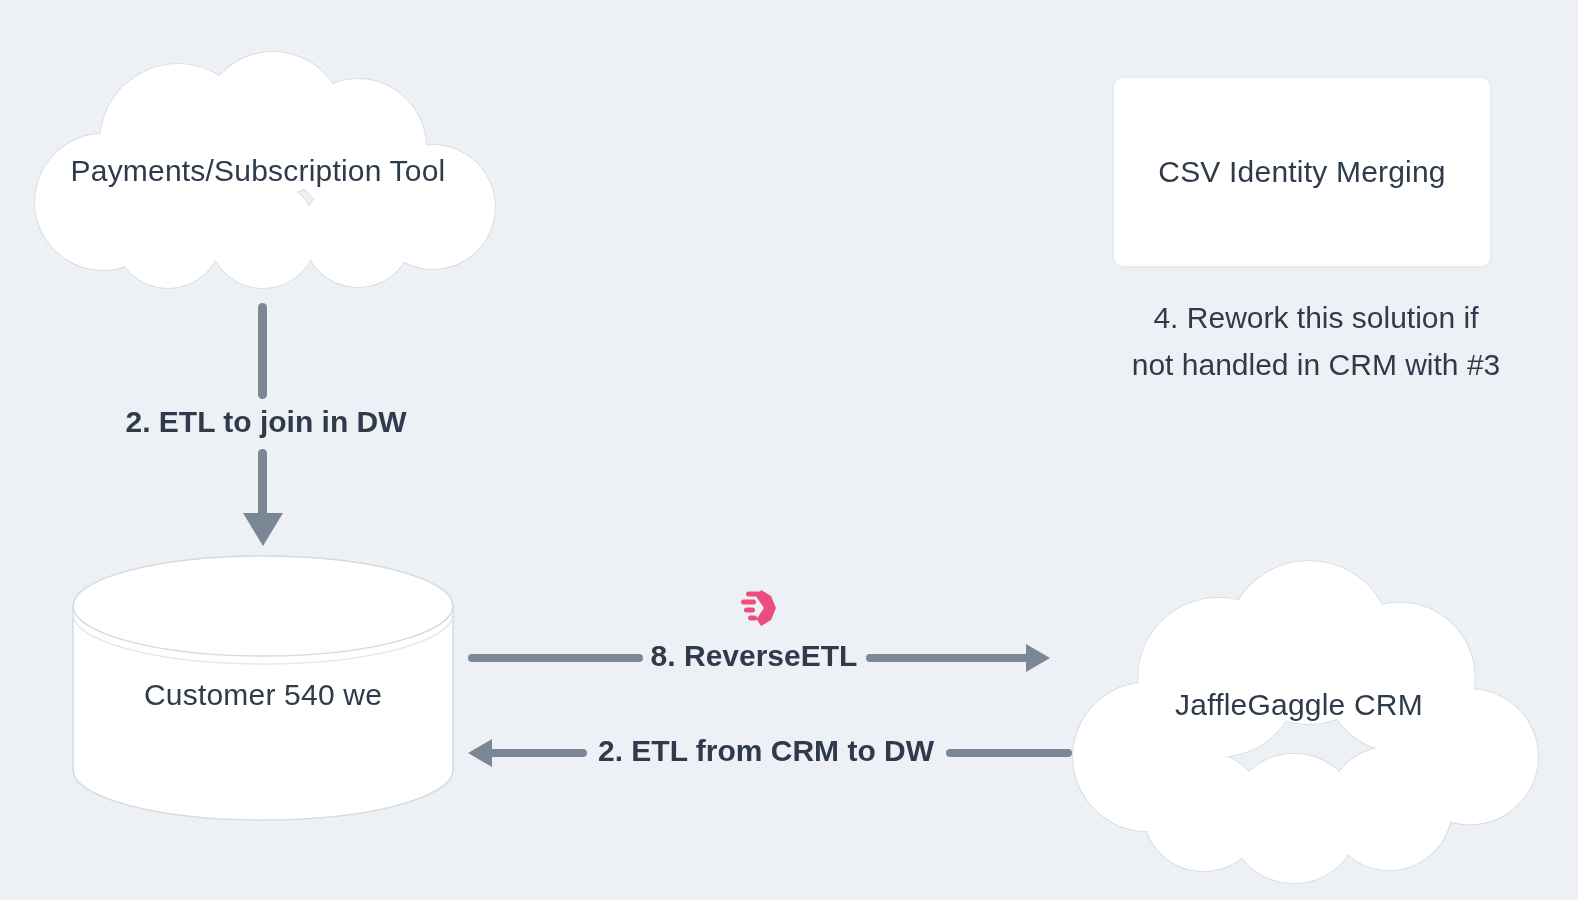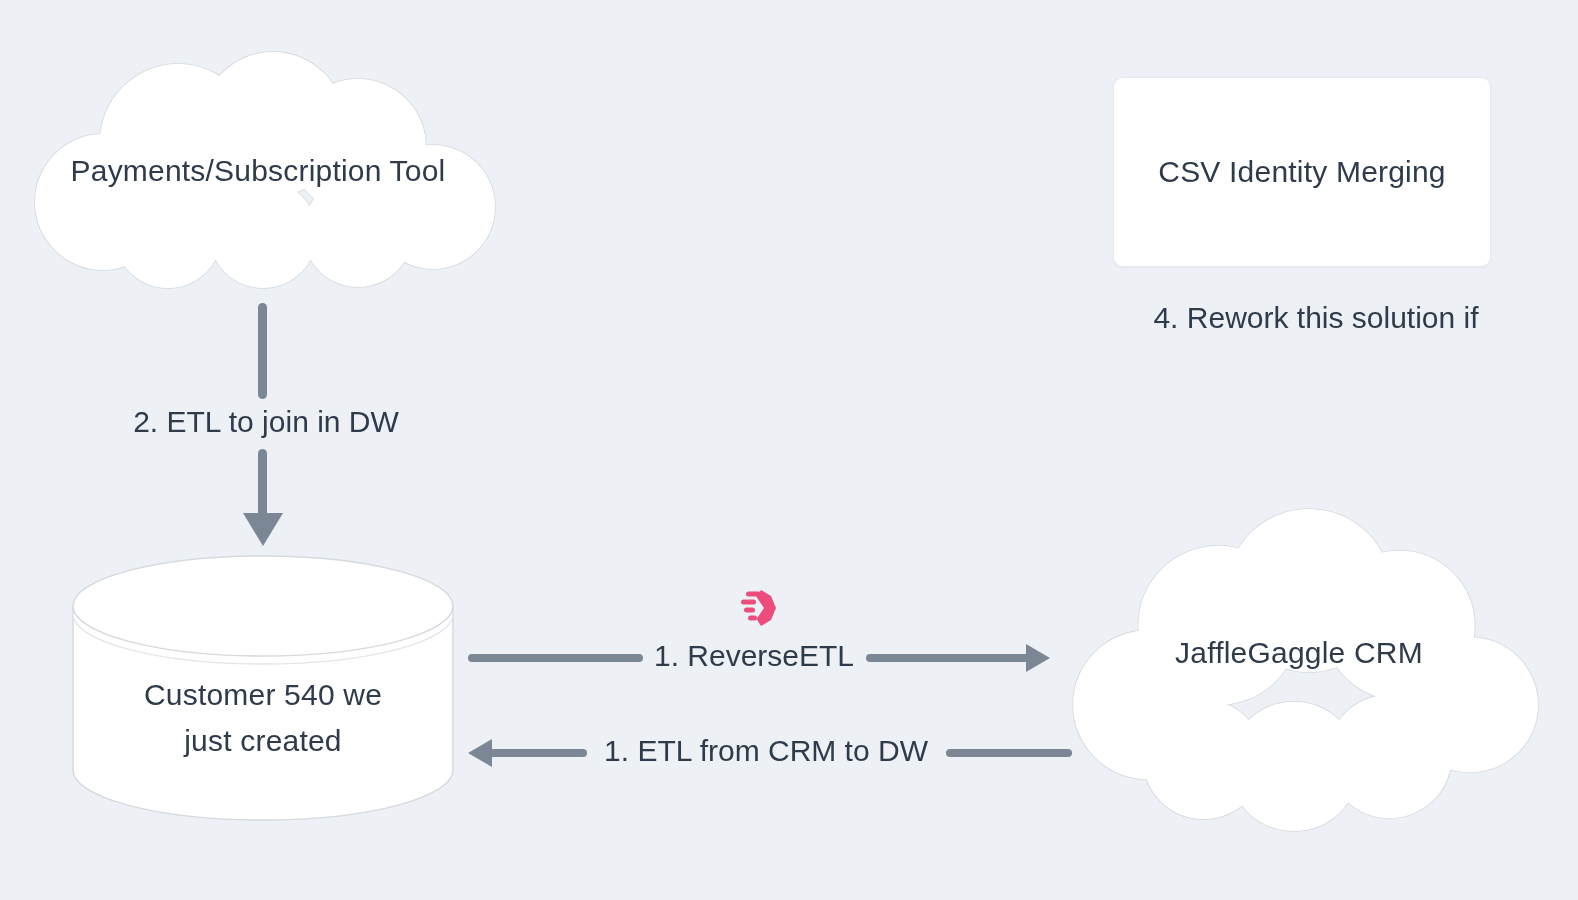--- a/index.html
+++ b/index.html
@@ -43,21 +43,21 @@
   }
   .note{
     font-size:30px;
     font-weight:500;
     line-height:47px;
     color:var(--text);
     text-align:center;
   }
   .edge-label{
     font-size:30px;
-    font-weight:400;
+    font-weight:700;
     color:var(--text);
     text-align:center;
     white-space:nowrap;
   }
   .hline{
     height:8px;border-radius:4px;
     background:var(--arrow);
   }
   .vline{
     width:9px;border-radius:5px;
@@ -116,60 +116,60 @@
           <circle cx="350" cy="190" r="55"></circle>
         <circle cx="255" cy="192" r="54"></circle>
           <circle cx="160" cy="192" r="54"></circle>
       </g>
     </svg>
     <div class="node-label cloud-label" style="padding-top:8px;">Payments/Subscription Tool</div>
   </div>
 
   <div class="abs note" style="left:1086px;top:294px;width:460px;">
     <div>4. Rework this solution if</div>
+    <div>not handled in CRM with #3</div>
   </div>
 
   <div class="abs vline" style="left:258px;top:303px;height:96px;"></div>
   <div class="abs edge-label" style="left:101px;top:405px;width:330px;">2. ETL to join in DW</div>
   <div class="abs vline" style="left:258px;top:449px;height:70px;"></div>
   <div class="abs arrowhead-down" style="left:243px;top:513px;"></div>
 
   <div class="abs" style="left:70px;top:554px;width:386px;height:270px;">
     <svg style="position:absolute;inset:0;width:100%;height:100%;" viewBox="0 0 386 270" aria-hidden="true">
       <path d="M 3,52 L 3,216 A 190,50 0 0 0 383,216 L 383,52" fill="#ffffff" stroke="#d5dade" stroke-width="1.5"></path>
       <ellipse cx="193" cy="52" rx="190" ry="50" fill="#ffffff" stroke="#d5dade" stroke-width="1.5"></ellipse>
       <path d="M 3,60 A 190,50 0 0 0 383,60" fill="none" stroke="#e3e7eb" stroke-width="1.5"></path>
     </svg>
     <div class="node-label cyl-label">
       <div>Customer 540 we</div>
-      <div>just created</div>
     </div>
   </div>
 
   <svg class="abs" style="left:740px;top:589px;width:38px;height:38px;" viewBox="0 0 38 38" aria-hidden="true">
     <g fill="#ec4d7c">
       <rect x="6" y="2.5" width="15" height="5" rx="2.5"></rect>
       <rect x="1" y="10.5" width="15" height="5" rx="2.5"></rect>
       <rect x="4" y="18.5" width="11" height="5" rx="2.5"></rect>
       <rect x="8" y="26.5" width="9" height="5" rx="2.5"></rect>
       <polygon points="21,1 31,7 36,19 31,31 21,37 16.5,30 24,19 16.5,8"></polygon>
     </g>
   </svg>
 
   <div class="abs hline" style="left:468px;top:654px;width:175px;"></div>
-  <div class="abs edge-label" style="left:643px;top:639px;width:222px;">1. ReverseETL</div>
+  <div class="abs edge-label" style="left:643px;top:639px;width:222px;">8. ReverseETL</div>
   <div class="abs hline" style="left:866px;top:654px;width:164px;"></div>
   <div class="abs arrowhead-right" style="left:1026px;top:644px;"></div>
 
   <div class="abs arrowhead-left" style="left:468px;top:739px;"></div>
   <div class="abs hline" style="left:489px;top:749px;width:98px;"></div>
-  <div class="abs edge-label" style="left:590px;top:734px;width:352px;">1. ETL from CRM to DW</div>
+  <div class="abs edge-label" style="left:590px;top:734px;width:352px;">2. ETL from CRM to DW</div>
   <div class="abs hline" style="left:946px;top:749px;width:126px;"></div>
 
-  <div class="abs" style="left:1058px;top:496px;width:482px;height:348px;">
+  <div class="abs" style="left:1058px;top:548px;width:482px;height:348px;">
     <svg class="cloud-svg" viewBox="0 0 480 350" preserveAspectRatio="none" aria-hidden="true">
       <g stroke="#d5dade" stroke-width="1.5" fill="#ffffff">
         <circle cx="90" cy="210" r="75"></circle>
           <circle cx="160" cy="130" r="80"></circle>
         <circle cx="250" cy="95" r="82"></circle>
           <circle cx="340" cy="130" r="75"></circle>
         <circle cx="410" cy="210" r="68"></circle>
           <circle cx="330" cy="262" r="62"></circle>
         <circle cx="235" cy="272" r="65"></circle>
           <circle cx="145" cy="265" r="60"></circle>

